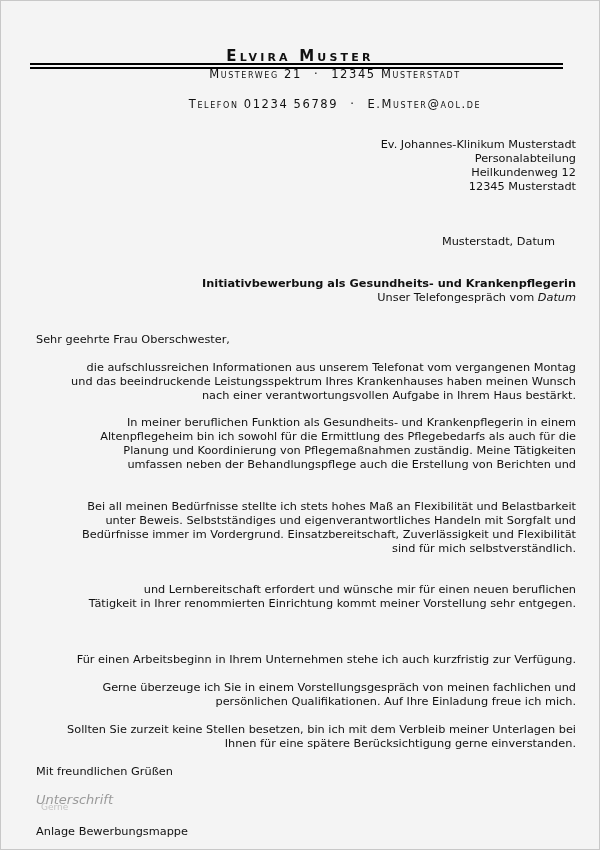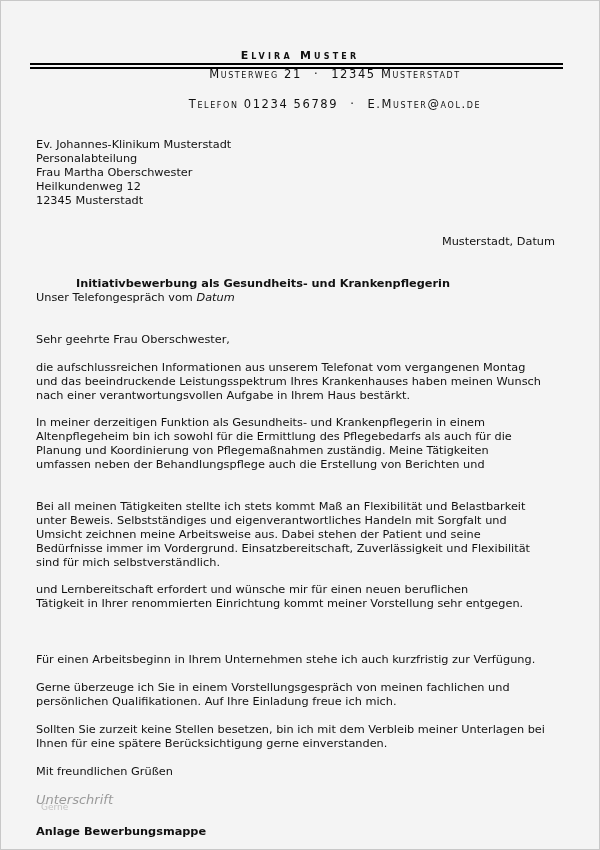--- a/index.html
+++ b/index.html
@@ -25,21 +25,21 @@
     }
     .abs { position: absolute; white-space: nowrap; }
 
     .name {
       left: 0; width: 598px;
       top: 46px;
       text-align: center;
       font-family: "DejaVu Sans", sans-serif;
       font-weight: bold;
       font-variant: small-caps;
-      font-size: 11px;
+      font-size: 15px;
       letter-spacing: 3.2px;
       line-height: 18px;
       color: #111;
     }
     .rule {
       position: absolute;
       left: 29px;
       width: 533px;
       height: 0;
       border-top: 2px solid #000;
@@ -54,20 +54,21 @@
       line-height: 14px;
       color: #111;
       padding-left: 35px;
     }
     .contact .sep { display: inline-block; margin: 0 12px; }
 
     .text {
       font-size: 11.3px;
       line-height: 13.9px;
       color: #111;
+      text-align: right;
     }
     .block { position: absolute; left: 35px; width: 540px; }
     .block div { white-space: nowrap; }
     .bold { font-weight: bold; margin-left: 40px; }
     .ital { font-style: italic; margin-top: 48px; }
     .signature {
       position: absolute;
       left: 35px;
       top: 792px;
       font-style: italic;
@@ -96,51 +97,49 @@
   <div class="abs contact" style="top:66px;">
     <span>Musterweg 21</span><span class="sep">·</span><span>12345 Musterstadt</span>
   </div>
   <div class="abs contact" style="top:96px;">
     <span>Telefon 01234 56789</span><span class="sep">·</span><span>E.Muster@aol.de</span>
   </div>
 
   <div class="block text" style="top:137px;">
     <div>Ev. Johannes-Klinikum Musterstadt</div>
     <div>Personalabteilung</div>
-    <div>Frau Martha Oberschwester</div>
     <div>Heilkundenweg 12</div>
     <div>12345 Musterstadt</div>
   </div>
 
   <div class="abs text" style="top:234px; right:44px; text-align:right;">Musterstadt, Datum</div>
 
   <div class="block text" style="top:276px;">
     <div class="bold">Initiativbewerbung als Gesundheits- und Krankenpflegerin</div>
     <div><span>Unser Telefongespräch vom </span><span class="ital">Datum</span></div>
   </div>
 
   <div class="abs text" style="left:35px; top:332px;">Sehr geehrte Frau Oberschwester,</div>
 
   <div class="block text" style="top:360px;">
     <div>die aufschlussreichen Informationen aus unserem Telefonat vom vergangenen Montag</div>
     <div>und das beeindruckende Leistungsspektrum Ihres Krankenhauses haben meinen Wunsch</div>
     <div>nach einer verantwortungsvollen Aufgabe in Ihrem Haus bestärkt.</div>
   </div>
 
   <div class="block text" style="top:415px;">
-    <div>In meiner derzeitigen Funktion als Gesundheits- und Krankenpflegerin in einem</div>
+    <div>In meiner beruflichen Funktion als Gesundheits- und Krankenpflegerin in einem</div>
     <div>Altenpflegeheim bin ich sowohl für die Ermittlung des Pflegebedarfs als auch für die</div>
     <div>Planung und Koordinierung von Pflegemaßnahmen zuständig. Meine Tätigkeiten</div>
     <div>umfassen neben der Behandlungspflege auch die Erstellung von Berichten und</div>
   </div>
 
   <div class="block text" style="top:499px;">
-    <div>Bei all meinen Tätigkeiten stellte ich stets kommt Maß an Flexibilität und Belastbarkeit</div>
+    <div>Bei all meinen Bedürfnisse stellte ich stets hohes Maß an Flexibilität und Belastbarkeit</div>
     <div>unter Beweis. Selbstständiges und eigenverantwortliches Handeln mit Sorgfalt und</div>
-    <div>Umsicht zeichnen meine Arbeitsweise aus. Dabei stehen der Patient und seine</div>
     <div>Bedürfnisse immer im Vordergrund. Einsatzbereitschaft, Zuverlässigkeit und Flexibilität</div>
     <div>sind für mich selbstverständlich.</div>
   </div>
 
   <div class="block text" style="top:582px;">
     <div>und Lernbereitschaft erfordert und wünsche mir für einen neuen beruflichen</div>
     <div>Tätigkeit in Ihrer renommierten Einrichtung kommt meiner Vorstellung sehr entgegen.</div>
   </div>
 
   <div class="block text" style="top:680px;">
@@ -155,15 +154,15 @@
   <div class="block text" style="top:722px;">
     <div>Sollten Sie zurzeit keine Stellen besetzen, bin ich mit dem Verbleib meiner Unterlagen bei</div>
     <div>Ihnen für eine spätere Berücksichtigung gerne einverstanden.</div>
   </div>
 
   <div class="abs text" style="left:35px; top:764px;">Mit freundlichen Grüßen</div>
 
   <div class="watermark">Gerne</div>
   <div class="signature">Unterschrift</div>
 
-  <div class="abs text" style="left:35px; top:824px;font-weight:bold;">Anlage Bewerbungsmappe</div>
+  <div class="abs text" style="left:35px; top:824px;">Anlage Bewerbungsmappe</div>
 
 </div>
 
 </body></html>

